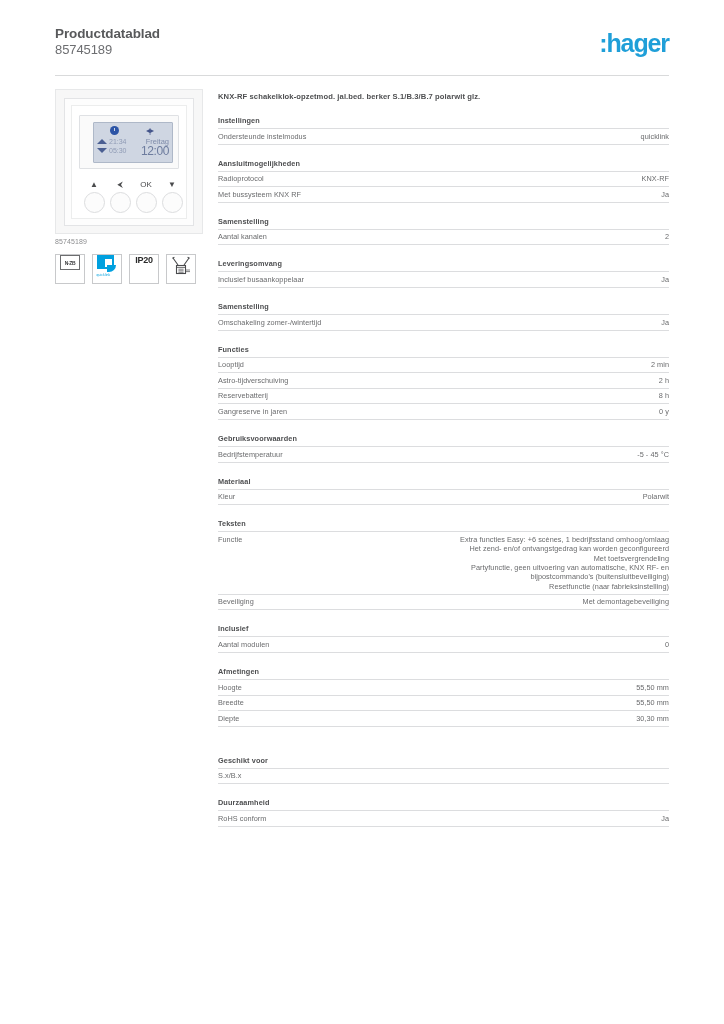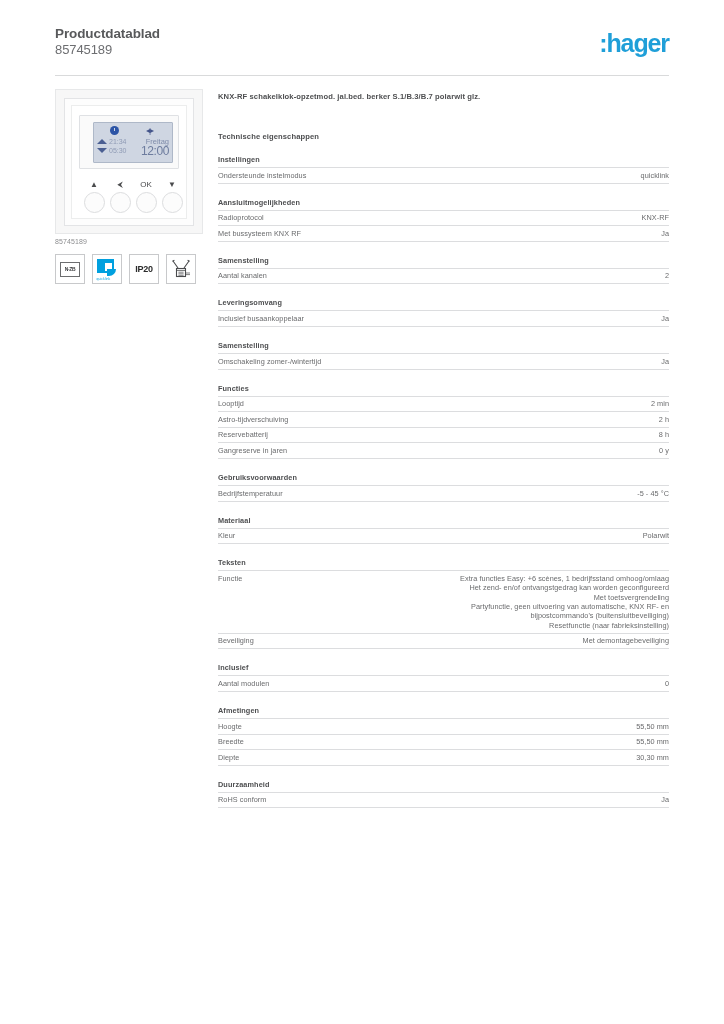--- a/index.html
+++ b/index.html
@@ -217,21 +217,20 @@
     gap: 7px;
     margin-top: 9px;
   }
   .badge {
     width: 30px;
     height: 30px;
     border: 1px solid #c8c9cb;
     background: #fff;
     position: relative;
     display: flex;
-    align-items: center;
     justify-content: center;
   }
   .badge-ip {
     font-size: 9px;
     font-weight: bold;
     color: #2b2b2b;
     letter-spacing: -0.2px;
   }
   .badge-np {
     width: 20px; height: 15px;
@@ -423,21 +422,20 @@
           <path d="M8.4 14.2 H13.6 M8.4 15.8 H13.6 M8.4 17.3 H13.6" stroke="#4a4b4d" stroke-width="0.7"></path>
           <path d="M15.8 15 L20 15 M15.8 16.6 L20 16.6" stroke="#4a4b4d" stroke-width="0.7"></path>
         </svg>
       </div>
 
     </div>
   </div>
 
   <div class="main-col">
     <div class="product-name">KNX-RF schakelklok-opzetmod. jal.bed. berker S.1/B.3/B.7 polarwit glz.</div>
-    <div class="tech-head">Technische eigenschappen</div>
     <div id="groups-container">
         <div class="spec-group">
           <div class="group-title">Instellingen</div>
           <table class="spec-table">
             <tbody>
               <tr>
                 <td class="label">Ondersteunde instelmodus</td>
                 <td class="value">quicklink</td>
               </tr>
             </tbody>
@@ -583,20 +581,31 @@
                 <td class="label">Breedte</td>
                 <td class="value">55,50 mm</td>
               </tr>
               <tr>
                 <td class="label">Diepte</td>
                 <td class="value">30,30 mm</td>
               </tr>
             </tbody>
           </table>
         </div>
+        <div class="spec-group extra">
+          <div class="group-title">Geschikt voor</div>
+          <table class="spec-table">
+            <tbody>
+              <tr>
+                <td class="label">S.x/B.x</td>
+                <td class="value"></td>
+              </tr>
+            </tbody>
+          </table>
+        </div>
         <div class="spec-group">
           <div class="group-title">Duurzaamheid</div>
           <table class="spec-table">
             <tbody>
               <tr>
                 <td class="label">RoHS conform</td>
                 <td class="value">Ja</td>
               </tr>
             </tbody>
           </table>

